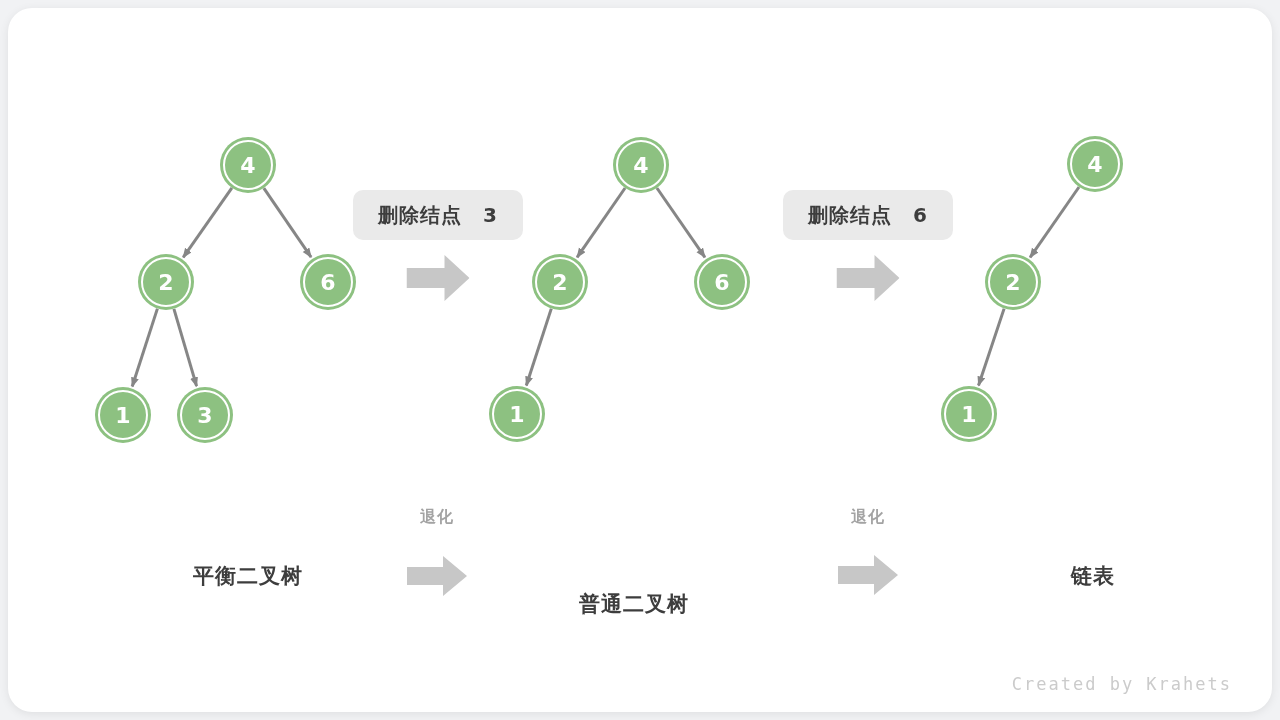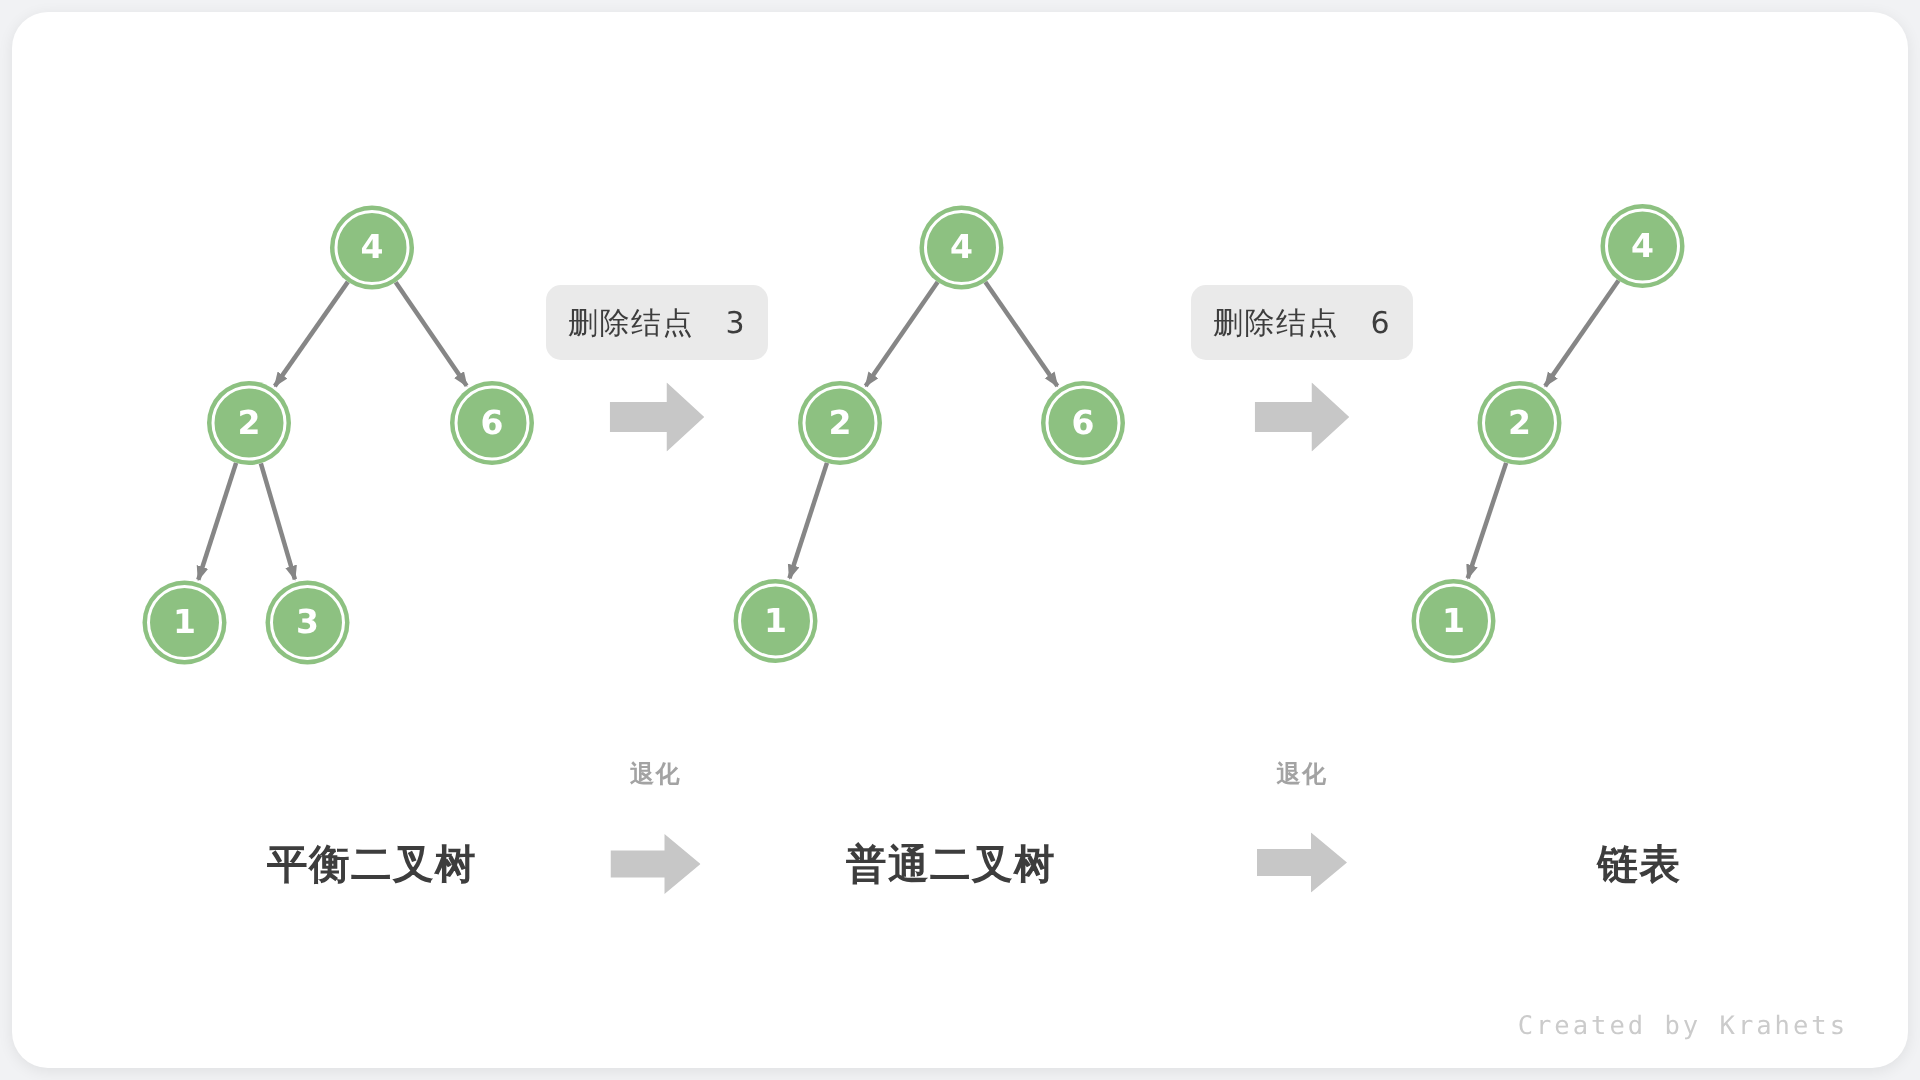--- a/index.html
+++ b/index.html
@@ -55,47 +55,47 @@
     align-items: center;
     justify-content: center;
     user-select: none;
   }
   .op-label {
     position: absolute;
     transform: translate(-50%, -50%);
     background: var(--label-box-bg);
     color: var(--label-text);
     border-radius: 10px;
-    width: 148px; height: 50px;
+    width: 170px; height: 50px;
     display: flex;
     align-items: center;
     justify-content: center;
     font-size: 20px;
-    font-weight: normal;
+    font-weight: bold;
     letter-spacing: 1px;
     white-space: pre;
   }
   .big-arrow {
     position: absolute;
     transform: translate(-50%, -50%);
   }
   .big-arrow polygon { fill: var(--arrow-color); }
   .degrade-label {
     position: absolute;
     transform: translate(-50%, -50%);
     color: var(--degrade-text);
     font-size: 16px;
     font-weight: bold;
     letter-spacing: 1px;
   }
   .caption {
     position: absolute;
     transform: translate(-50%, -50%);
     color: var(--caption-text);
-    font-size: 27px;
+    font-size: 21px;
     font-weight: bold;
     letter-spacing: 1px;
     white-space: nowrap;
   }
   .watermark {
     position: absolute;
     right: 48px;
     top: 674px;
     color: var(--watermark-text);
     font-family: "DejaVu Sans Mono", "Liberation Mono", monospace;
@@ -158,17 +158,17 @@
   <div class="degrade-label" style="left:868px; top:517px;">退化</div>
 
   <svg class="big-arrow" style="left:437px; top:576px;" width="60" height="40">
     <polygon points="0,11 36,11 36,0 60,20 36,40 36,29 0,29"></polygon>
   </svg>
   <svg class="big-arrow" style="left:868px; top:575px;" width="60" height="40">
     <polygon points="0,11 36,11 36,0 60,20 36,40 36,29 0,29"></polygon>
   </svg>
 
   <div class="caption" style="left:248px; top:576px;">平衡二叉树</div>
-  <div class="caption" style="left:634px; top:576px;">普通二叉树</div>
+  <div class="caption" style="left:634px; top:604px;">普通二叉树</div>
   <div class="caption" style="left:1093px; top:576px;">链表</div>
 
   <div class="watermark">Created by Krahets</div>
 </div>
 
 </body></html>

